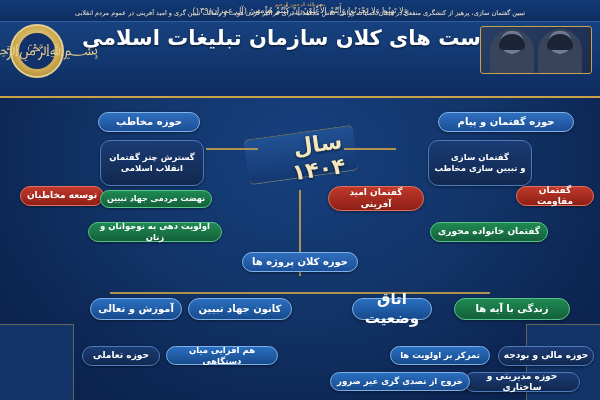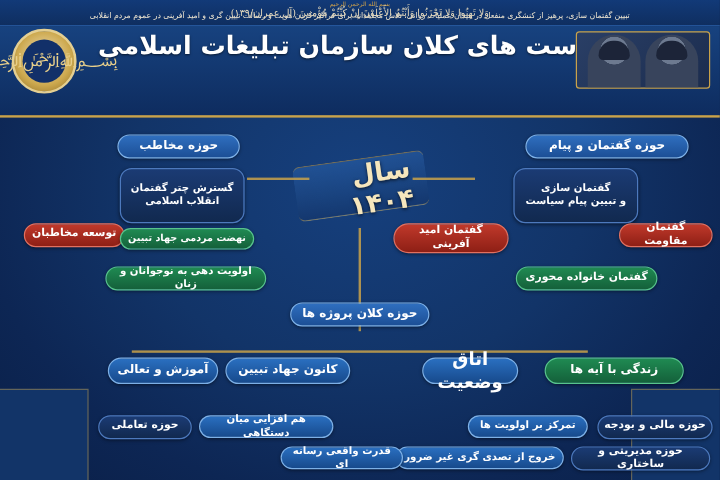--- a/index.html
+++ b/index.html
@@ -173,21 +173,21 @@
 
   <div class="line" style="left:206px; top:148px; width:52px; height:2px;"></div>
   <div class="line" style="left:344px; top:148px; width:52px; height:2px;"></div>
   <div class="line" style="left:299px; top:190px; width:2px; height:68px;"></div>
   <div class="line" style="left:110px; top:292px; width:380px; height:2px;"></div>
   <div class="line" style="left:299px; top:258px; width:2px; height:18px;"></div>
 
   <div class="node hdr-pill" style="right:26px; top:112px; width:136px;">حوزه گفتمان و پیام</div>
 
   <div class="node n-dark" style="right:68px; top:140px; width:104px; height:46px; font-size:8.5px; border-radius:10px; white-space:pre-line;">گفتمان سازی
-و تبیین پیام سیاست</div>
+و تبیین سازی مخاطب</div>
 
   <div class="node n-red" style="right:6px; top:186px; width:78px; height:20px; font-size:9px;">گفتمان مقاومت</div>
 
   <div class="node n-green" style="right:52px; top:222px; width:118px; height:20px; font-size:9px;">گفتمان خانواده محوری</div>
 
   <div class="node n-red" style="right:176px; top:186px; width:96px; height:25px; font-size:9px;">گفتمان امید آفرینی</div>
 
   <div class="node hdr-pill" style="left:98px; top:112px; width:102px;">حوزه مخاطب</div>
 
   <div class="node n-dark" style="left:100px; top:140px; width:104px; height:46px; font-size:8.5px; border-radius:10px; white-space:pre-line;">گسترش چتر گفتمان
@@ -205,21 +205,20 @@
 
   <div class="node n-blue" style="right:168px; top:298px; width:80px; height:22px; font-size:15px;">اتاق وضعیت</div>
 
   <div class="node n-blue" style="left:188px; top:298px; width:104px; height:22px; font-size:10px;">کانون جهاد تبیین</div>
 
   <div class="node n-blue" style="left:90px; top:298px; width:92px; height:22px; font-size:10px;">آموزش و تعالی</div>
 
   <div class="node n-dark" style="right:6px; top:346px; width:96px; height:20px; font-size:9px;">حوزه مالی و بودجه</div>
   <div class="node n-blue" style="right:110px; top:346px; width:100px; height:19px; font-size:8.5px;">تمرکز بر اولویت ها</div>
 
-  <div class="node n-dark" style="right:8px; top:372px; width:116px; height:20px; font-size:9px;">حوزه مدیریتی و ساختاری</div>
+  <div class="node n-dark" style="right:20px; top:372px; width:116px; height:20px; font-size:9px;">حوزه مدیریتی و ساختاری</div>
   <div class="node n-blue" style="right:130px; top:372px; width:140px; height:19px; font-size:8.5px;">خروج از تصدی گری غیر ضرور</div>
 
   <div class="node n-dark" style="left:82px; top:346px; width:78px; height:20px; font-size:9px;">حوزه تعاملی</div>
   <div class="node n-blue" style="left:166px; top:346px; width:112px; height:19px; font-size:8.5px;">هم افزایی میان دستگاهی</div>
 
-  <div class="node n-blue" style="left:234px; top:372px; width:102px; height:19px; font-size:8.5px;">قدرت واقعی رسانه ای</div>
 
 </div>
 
 </body></html>

